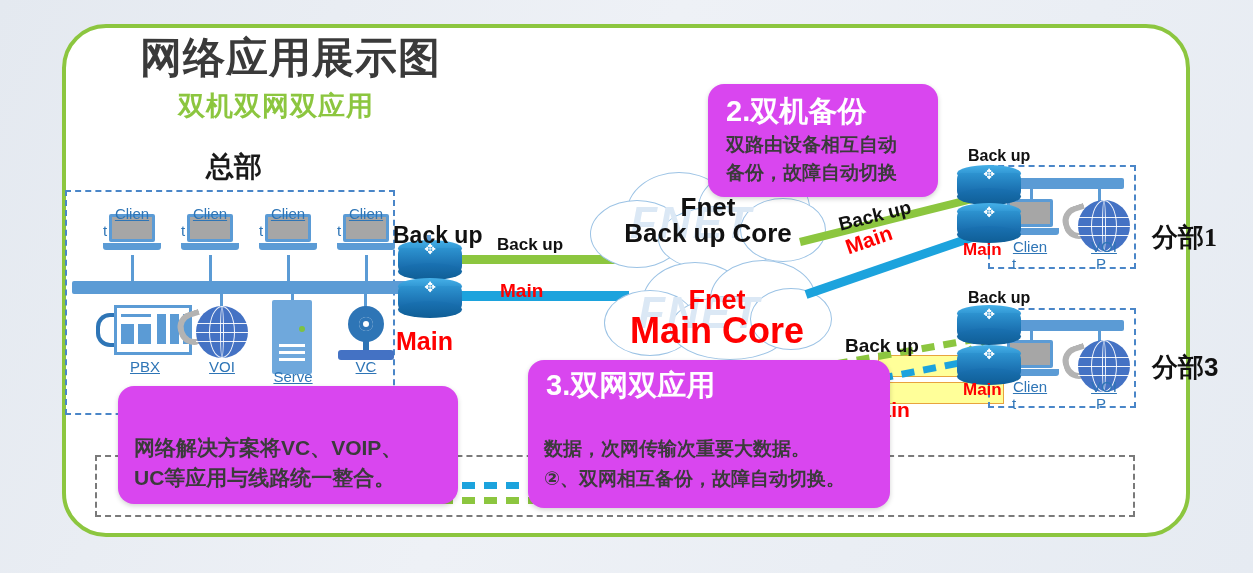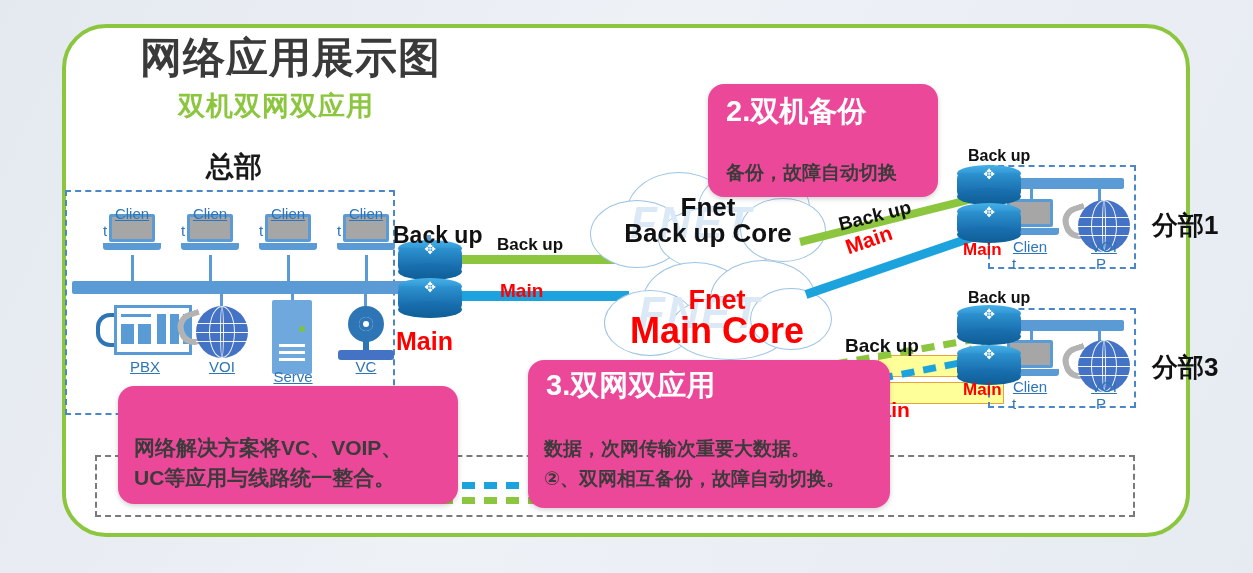--- a/index.html
+++ b/index.html
@@ -143,21 +143,21 @@
     background-size:22px 100%;
   }
 
   
   .lbl{position:absolute;font-weight:bold;white-space:nowrap;}
   .lbl-black{color:#111;}
   .lbl-red{color:#FF0000;}
 
   
   .callout{
-    position:absolute;background:#ec4899;border-radius:16px;color:#fff;
+    position:absolute;background:#d946ef;border-radius:16px;color:#fff;
     box-shadow:0 2px 5px rgba(0,0,0,.18);
   }
   .callout .c-title{font-weight:bold;color:#ffffff;}
   .callout .c-body{font-weight:bold;color:#3b3b3b;}
 
   
   .hl{position:absolute;background:#FFFF99;border:1.5px solid #E8A33D;box-sizing:border-box;}
 
   
   .branch-label{position:absolute;font-size:26px;font-weight:bold;color:#111;white-space:nowrap;}
@@ -363,21 +363,21 @@
     </div>
     <div class="router" style="left:957px;top:203px;">
       <div class="top"></div>
         <div class="body"></div>
         <div class="bot"></div>
       <div class="arrows">✥</div>
     </div>
     <div class="lbl lbl-black" style="left:968px;top:147px;font-size:16px;">Back up</div>
     <div class="lbl lbl-red" style="left:963px;top:240px;font-size:17px;">Main</div>
 
-    <div class="branch-label" style="left:1152px;top:208px;">分部1</div>
+    <div class="branch-label" style="left:1152px;top:220px;font-family:Liberation Serif, serif;">分部1</div>
   </div>
 
   <div>
     <div class="dash-box" style="left:988px;top:308px;width:148px;height:100px;"></div>
     <div class="trunk" style="left:992px;top:320px;width:132px;height:11px;"></div>
     <div class="stem" style="left:1030px;top:330px;height:20px;"></div>
     <div class="stem" style="left:1098px;top:330px;height:20px;"></div>
 
     <div class="laptop" style="left:1001px;top:340px;">
       <div class="lid"></div>
@@ -411,20 +411,21 @@
       <div class="arrows">✥</div>
     </div>
     <div class="lbl lbl-black" style="left:968px;top:289px;font-size:16px;">Back up</div>
     <div class="lbl lbl-red" style="left:963px;top:380px;font-size:17px;">Main</div>
 
     <div class="branch-label" style="left:1152px;top:350px;">分部3</div>
   </div>
 
   <div class="callout" style="left:708px;top:84px;width:230px;height:113px;">
     <div class="c-title" style="position:absolute;left:18px;top:8px;font-size:29px;">2.双机备份</div>
+    <div class="c-body" style="position:absolute;left:18px;top:48px;font-size:19px;">双路由设备相互自动</div>
     <div class="c-body" style="position:absolute;left:18px;top:76px;font-size:19px;">备份，故障自动切换</div>
   </div>
 
   <div class="callout" style="left:118px;top:386px;width:340px;height:118px;">
     <div class="c-body" style="position:absolute;left:16px;top:48px;font-size:21px;">网络解决方案将VC、VOIP、</div>
     <div class="c-body" style="position:absolute;left:16px;top:78px;font-size:21px;">UC等应用与线路统一整合。</div>
   </div>
 
   <div class="callout" style="left:528px;top:360px;width:362px;height:148px;">
     <div class="c-title" style="position:absolute;left:18px;top:6px;font-size:29px;">3.双网双应用</div>

